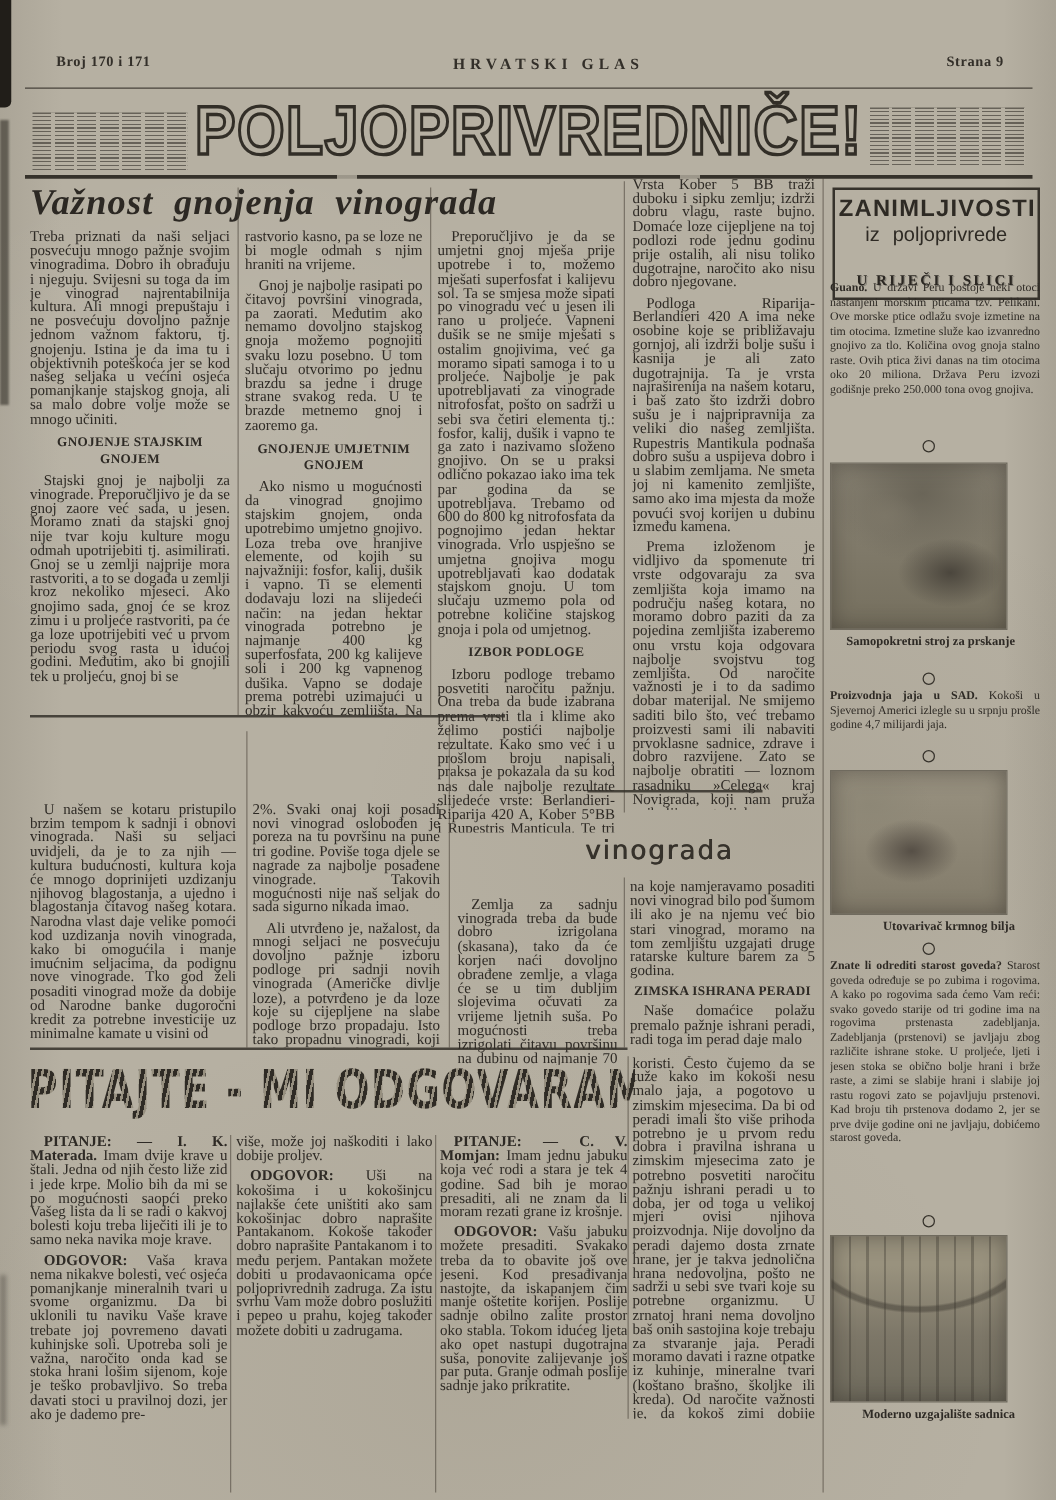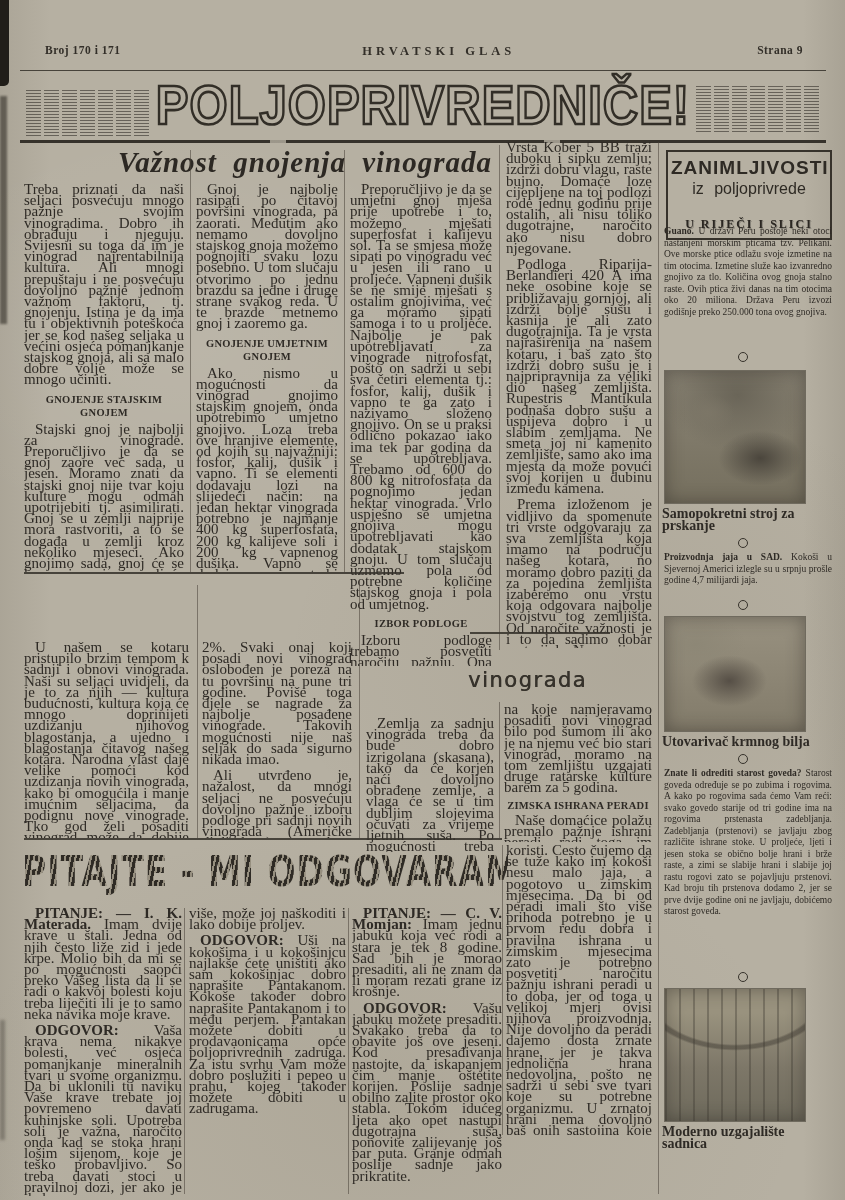--- a/index.html
+++ b/index.html
@@ -27,25 +27,25 @@
       repeating-linear-gradient(180deg, rgba(50,46,40,.8) 0 1px, transparent 1px 3px);}
   .hatch-left{left:26px;}
   .hatch-right{left:696px;top:86px;}
 
   .banner{position:absolute;left:150px;top:74px;width:546px;margin:0;text-align:center;
     font-family:"Liberation Sans",sans-serif;font-weight:bold;font-size:49px;letter-spacing:1px;
     color:rgba(182,176,162,.25);-webkit-text-stroke:2.4px #322e27;transform:scaleY(1.12);transform-origin:top center;white-space:nowrap;}
   .banner-rule{position:absolute;left:20px;top:140px;width:806px;height:3px;
     background:linear-gradient(90deg,#36322b 0 31%, rgba(54,50,43,.2) 31% 33%, #36322b 33% 65%, rgba(54,50,43,.2) 65% 67%, #36322b 67% 100%);}
 
-  .art1-title{position:absolute;left:24px;top:146px;width:468px;margin:0;text-align:right;
+  .art1-title{position:absolute;left:24px;top:146px;width:468px;margin:0;text-align:left;
     font-style:italic;font-weight:bold;font-size:29px;letter-spacing:1px;word-spacing:8px;color:#2c2823;}
 
   .col{position:absolute;overflow:hidden;}
-  .body{font-size:15px;line-height:11.2px;text-align:justify;margin:0 0 5px;text-indent:11px;}
+  .body{font-size:12px;line-height:11.2px;text-align:justify;margin:0 0 5px;text-indent:11px;}
   .noind{text-indent:0;}
   .subhead{font-size:10.5px;font-weight:bold;text-align:center;margin:7px 4px 5px;line-height:13px;letter-spacing:.3px;}
   .lead{font-weight:bold;}
 
   .sec-title{position:absolute;margin:0;text-align:center;font-family:"DejaVu Sans",sans-serif;font-weight:normal;
     font-size:21px;line-height:27px;color:#36322b;letter-spacing:1.5px;word-spacing:5px;text-shadow:.5px 0 0 #36322b;}
 
   .qa-title{position:absolute;left:22px;top:846px;width:486px;margin:0;white-space:nowrap;
     font-family:"DejaVu Sans",sans-serif;font-weight:bold;font-size:33px;letter-spacing:1px;
     background:repeating-linear-gradient(105deg,#2f2b25 0 3px,#968f7f 3px 5px);
@@ -65,21 +65,21 @@
       radial-gradient(95px 70px at 52% 18%, #6a6558, transparent 80%),
       linear-gradient(180deg,#8a8475,#756f5e);}
   .photo2{top:474px;height:114px;background:
       radial-gradient(50px 34px at 46% 56%, #564f46, transparent 75%),
       radial-gradient(72px 44px at 22% 24%, #8d8776, transparent 70%),
       linear-gradient(180deg,#989180,#827b6a);}
   .photo3{top:846px;height:132px;background:
       repeating-linear-gradient(90deg, rgba(58,54,46,.35) 0 2px, transparent 2px 14px),
       radial-gradient(150px 95px at 50% 0%, transparent 58%, rgba(48,44,38,.4) 60% 63%, transparent 65%),
       linear-gradient(180deg,#99927e 0 18%, #7d7768 60%, #6e6a5c);}
-  .caption{position:absolute;left:0;width:150px;text-align:left;font-weight:bold;font-size:14px;line-height:11.5px;margin:0;}
+  .caption{position:absolute;left:0;width:150px;text-align:right;font-weight:bold;font-size:10px;line-height:11.5px;margin:0;}
 </style>
 </head>
 <body>
 
 <div class="page">
   <div class="smudge smudge1"></div>
   <div class="smudge smudge2"></div>
   <div class="smudge smudge3"></div>
 
   <header class="masthead-row">
@@ -96,20 +96,21 @@
 
   <h2 class="art1-title">Važnost gnojenja vinograda</h2>
 
   <div class="col" style="left:24px;top:184px;width:160px;height:388px;">
     <p class="body noind">Treba priznati da naši seljaci posvećuju mnogo pažnje svojim vinogradima. Dobro ih obrađuju i njeguju. Svijesni su toga da im je vinograd najrentabilnija kultura. Ali mnogi prepuštaju i ne posvećuju dovoljno pažnje jednom važnom faktoru, tj. gnojenju. Istina je da ima tu i objektivnih poteškoća jer se kod našeg seljaka u većini osjeća pomanjkanje stajskog gnoja, ali sa malo dobre volje može se mnogo učiniti.</p>
     <h3 class="subhead">GNOJENJE STAJSKIM GNOJEM</h3>
     <p class="body">Stajski gnoj je najbolji za vinograde. Preporučljivo je da se gnoj zaore već sada, u jesen. Moramo znati da stajski gnoj nije tvar koju kulture mogu odmah upotrijebiti tj. asimilirati. Gnoj se u zemlji najprije mora rastvoriti, a to se događa u zemlji kroz nekoliko mjeseci. Ako gnojimo sada, gnoj će se kroz zimu i u proljeće rastvoriti, pa će ga loze upotrijebiti već u prvom periodu svog rasta u idućoj godini. Međutim, ako bi gnojili tek u proljeću, gnoj bi se</p>
   </div>
 
   <div class="col" style="left:196px;top:184px;width:142px;height:388px;">
+    <p class="body noind">rastvorio kasno, pa se loze ne bi mogle odmah s njim hraniti na vrijeme.</p>
     <p class="body">Gnoj je najbolje rasipati po čitavoj površini vinograda, pa zaorati. Međutim ako nemamo dovoljno stajskog gnoja možemo pognojiti svaku lozu posebno. U tom slučaju otvorimo po jednu brazdu sa jedne i druge strane svakog reda. U te brazde metnemo gnoj i zaoremo ga.</p>
     <h3 class="subhead">GNOJENJE UMJETNIM GNOJEM</h3>
     <p class="body">Ako nismo u mogućnosti da vinograd gnojimo stajskim gnojem, onda upotrebimo umjetno gnojivo. Loza treba ove hranjive elemente, od kojih su najvažniji: fosfor, kalij, dušik i vapno. Ti se elementi dodavaju lozi na slijedeći način: na jedan hektar vinograda potrebno je najmanje 400 kg superfosfata, 200 kg kalijeve soli i 200 kg vapnenog dušika. Vapno se dodaje prema potrebi uzimajući u obzir kakvoću zemljišta. Na primjer naše crvenice od Buja prema moru, trebaju više vapna nego one bijele od Buja prema gore.</p>
   </div>
 
   <div class="col" style="left:350px;top:184px;width:142px;height:482px;">
     <p class="body">Preporučljivo je da se umjetni gnoj mješa prije upotrebe i to, možemo mješati superfosfat i kalijevu sol. Ta se smjesa može sipati po vinogradu već u jesen ili rano u proljeće. Vapneni dušik se ne smije mješati s ostalim gnojivima, već ga moramo sipati samoga i to u proljeće. Najbolje je pak upotrebljavati za vinograde nitrofosfat, pošto on sadrži u sebi sva četiri elementa tj.: fosfor, kalij, dušik i vapno te ga zato i nazivamo složeno gnojivo. On se u praksi odlično pokazao iako ima tek par godina da se upotrebljava. Trebamo od 600 do 800 kg nitrofosfata da pognojimo jedan hektar vinograda. Vrlo uspješno se umjetna gnojiva mogu upotrebljavati kao dodatak stajskom gnoju. U tom slučaju uzmemo pola od potrebne količine stajskog gnoja i pola od umjetnog.</p>
     <h3 class="subhead">IZBOR PODLOGE</h3>
     <p class="body">Izboru podloge trebamo posvetiti naročitu pažnju. Ona treba da bude izabrana prema vrsti tla i klime ako želimo postići najbolje rezultate. Kako smo već i u prošlom broju napisali, praksa je pokazala da su kod nas dale najbolje rezultate slijedeće vrste: Berlandieri-Riparija 420 A, Kober 5°BB i Rupestris Manticula. Te tri vrste su mnogo otporne prema filokseri.</p>
   </div>
@@ -156,21 +157,21 @@
 
   <div class="col" style="left:24px;top:908px;width:158px;height:288px;">
     <p class="body"><b class="lead">PITANJE: — I. K. Materada.</b> <span>Imam dvije krave u štali. Jedna od njih često liže zid i jede krpe. Molio bih da mi se po mogućnosti saopći preko Vašeg lista da li se radi o kakvoj bolesti koju treba liječiti ili je to samo neka navika moje krave.</span></p>
     <p class="body"><b class="lead">ODGOVOR:</b> <span>Vaša krava nema nikakve bolesti, već osjeća pomanjkanje mineralnih tvari u svome organizmu. Da bi uklonili tu naviku Vaše krave trebate joj povremeno davati kuhinjske soli. Upotreba soli je važna, naročito onda kad se stoka hrani lošim sijenom, koje je teško probavljivo. So treba davati stoci u pravilnoj dozi, jer ako je dademo pre-</span></p>
   </div>
   <div class="col" style="left:189px;top:908px;width:157px;height:288px;">
     <p class="body noind">više, može joj naškoditi i lako dobije proljev.</p>
     <p class="body"><b class="lead">ODGOVOR:</b> <span>Uši na kokošima i u kokošinjcu najlakše ćete uništiti ako sam kokošinjac dobro naprašite Pantakanom. Kokoše također dobro naprašite Pantakanom i to među perjem. Pantakan možete dobiti u prodavaonicama opće poljoprivrednih zadruga. Za istu svrhu Vam može dobro poslužiti i pepeo u prahu, kojeg također možete dobiti u zadrugama.</span></p>
   </div>
   <div class="col" style="left:352px;top:908px;width:150px;height:288px;">
-    <p class="body"><b class="lead">PITANJE: — C. V. Momjan:</b> <span>Imam jednu jabuku koja već rodi a stara je tek 8 godine. Sad bih je morao presaditi, ali ne znam da li moram rezati grane iz krošnje.</span></p>
+    <p class="body"><b class="lead">PITANJE: — C. V. Momjan:</b> <span>Imam jednu jabuku koja već rodi a stara je tek 4 godine. Sad bih je morao presaditi, ali ne znam da li moram rezati grane iz krošnje.</span></p>
     <p class="body"><b class="lead">ODGOVOR:</b> <span>Vašu jabuku možete presaditi. Svakako treba da to obavite još ove jeseni. Kod presađivanja nastojte, da iskapanjem čim manje oštetite korijen. Poslije sadnje obilno zalite prostor oko stabla. Tokom idućeg ljeta ako opet nastupi dugotrajna suša, ponovite zalijevanje još par puta. Granje odmah poslije sadnje jako prikratite.</span></p>
   </div>
   <div class="col" style="left:506px;top:845px;width:146px;height:290px;">
     <p class="body noind">koristi. Često čujemo da se tuže kako im kokoši nesu malo jaja, a pogotovo u zimskim mjesecima. Da bi od peradi imali što više prihoda potrebno je u prvom redu dobra i pravilna ishrana u zimskim mjesecima zato je potrebno posvetiti naročitu pažnju ishrani peradi u to doba, jer od toga u velikoj mjeri ovisi njihova proizvodnja. Nije dovoljno da peradi dajemo dosta zrnate hrane, jer je takva jednolična hrana nedovoljna, pošto ne sadrži u sebi sve tvari koje su potrebne organizmu. U zrnatoj hrani nema dovoljno baš onih sastojina koje trebaju za stvaranje jaja. Peradi moramo davati i razne otpatke iz kuhinje, mineralne tvari (koštano brašno, školjke ili kreda). Od naročite važnosti je, da kokoš zimi dobije dovoljno zelenila, koje povoljno utječe na zdravlje peradi.</p>
   </div>
   <div class="vrule" style="left:184px;top:908px;height:286px;"></div>
   <div class="vrule" style="left:348px;top:908px;height:286px;"></div>
   <div class="vrule" style="left:502px;top:845px;height:290px;"></div>
 
   <aside class="sidebar">

